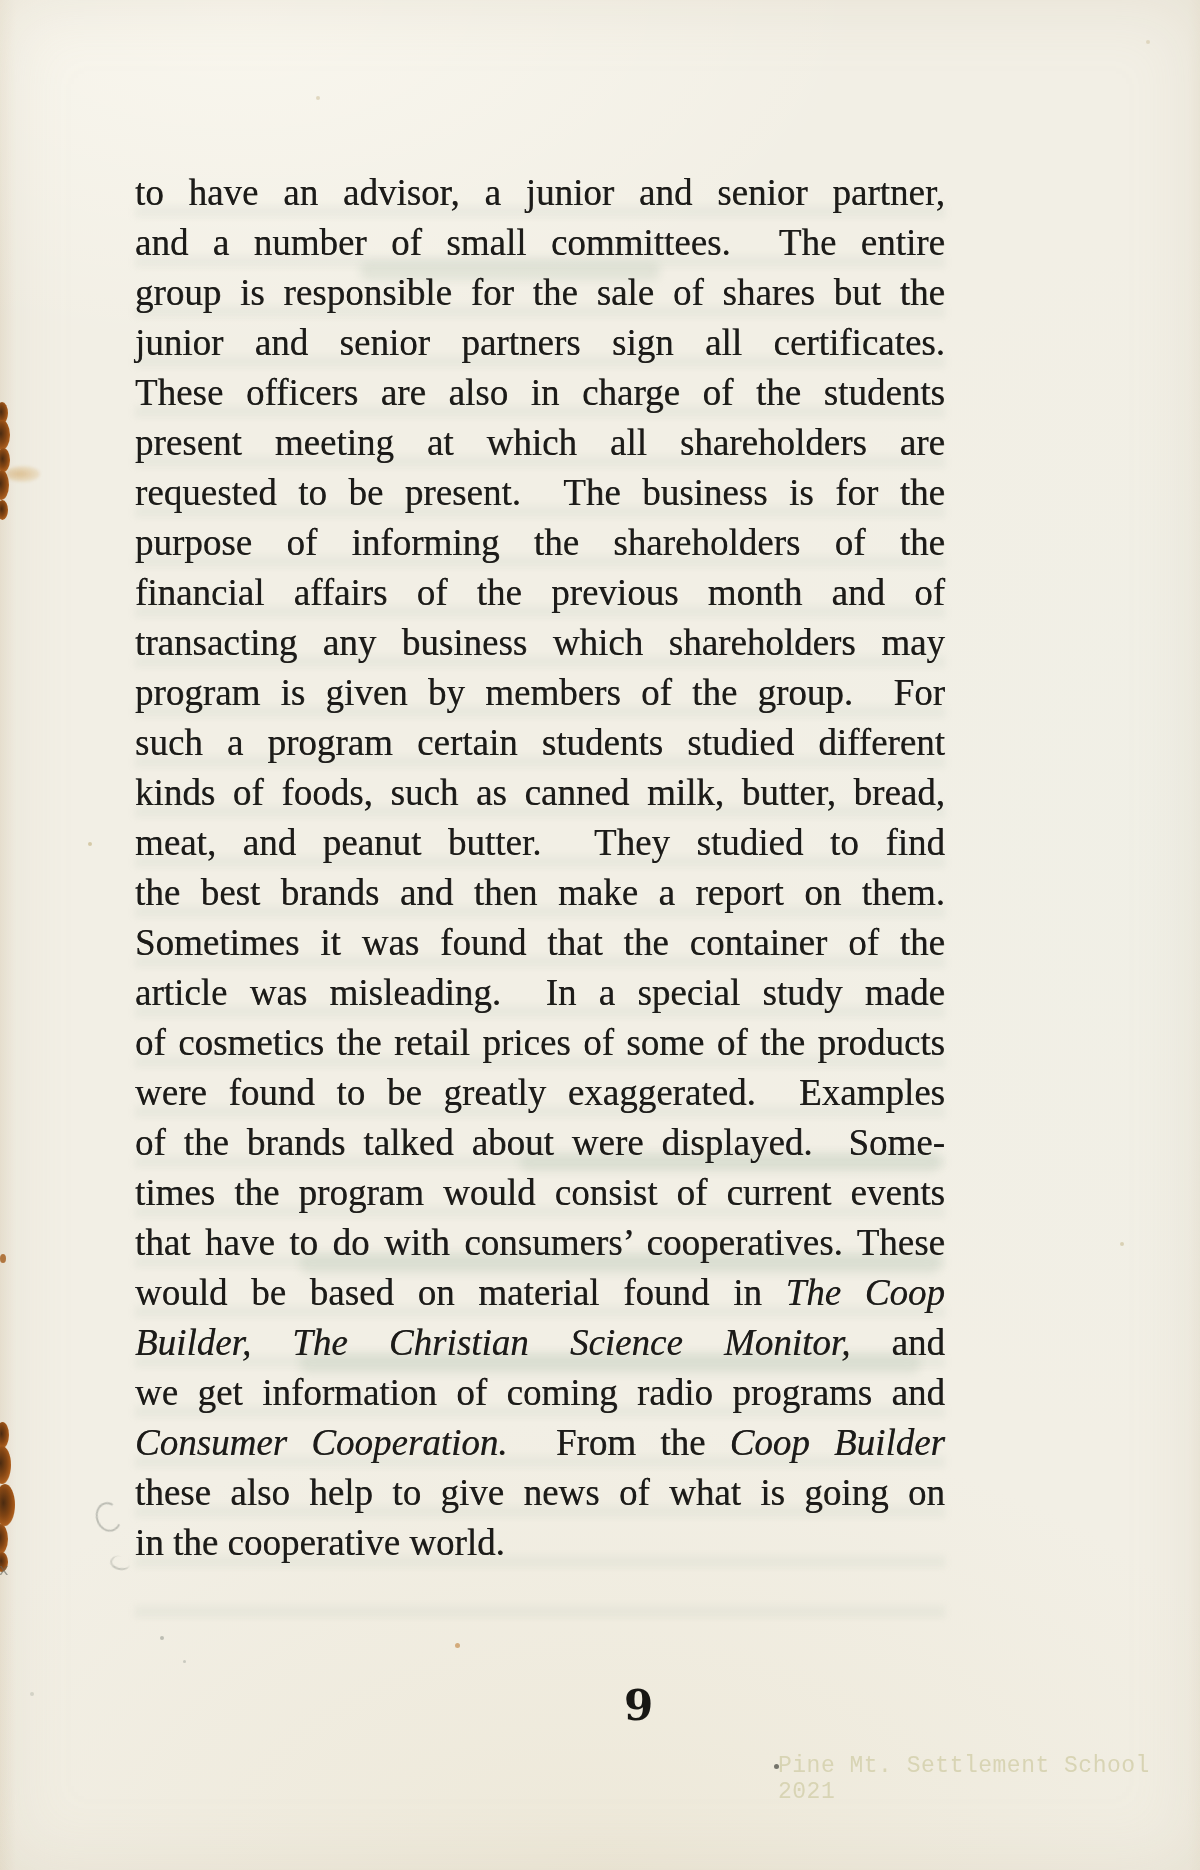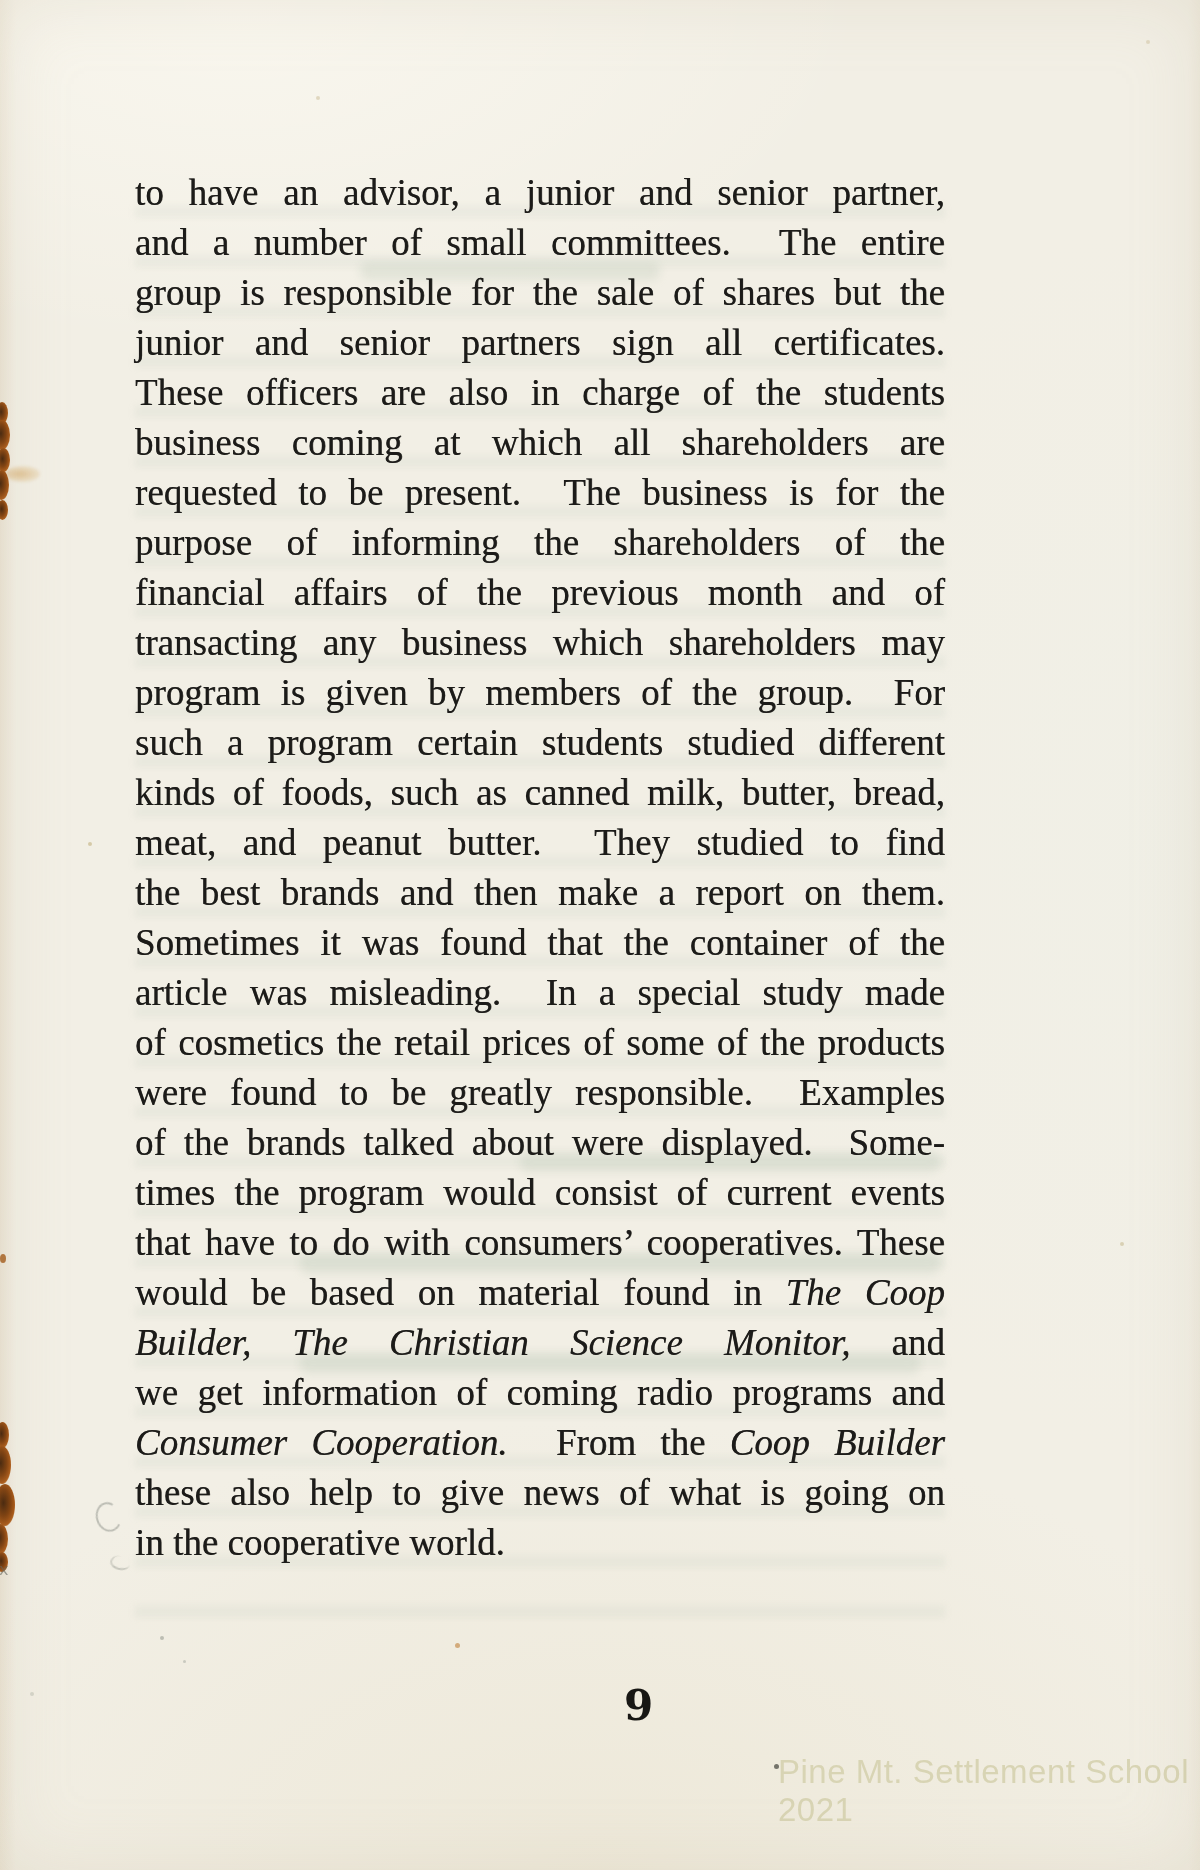--- a/index.html
+++ b/index.html
@@ -55,22 +55,22 @@
   .line.last { text-align-last: left; }
   .line em { font-style: italic; }
 
   .page-number {
     position: absolute; left: 624px; top: 1681px;
     font-family: "DejaVu Serif", serif; font-weight: bold;
     font-size: 42px; color: #181714;
   }
   .watermark {
     position: absolute; left: 778px; top: 1753px;
-    font-family: Liberation Sans, sans-serif;
-    font-size: 33px; letter-spacing: .5px;
+    font-family: Liberation Mono, monospace;
+    font-size: 23px; letter-spacing: .5px;
     color: var(--watermark);
   }
 
   
   .stain { position: absolute; pointer-events: none; }
   .stain-top { left: -6px; top: 402px; width: 48px; height: 120px; }
   .stain-bottom { left: -7px; top: 1422px; width: 34px; height: 152px; }
   .stain .b {
     position: absolute; display: block; border-radius: 50%;
     background: radial-gradient(ellipse at 42% 45%,
@@ -112,34 +112,34 @@
   <div class="patch" style="left:520px; top:1152px; width:420px; height:20px;"></div>
   <div class="patch" style="left:300px; top:1252px; width:640px; height:22px;"></div>
   <div class="patch" style="left:300px; top:1352px; width:620px; height:22px;"></div>
 
   <div class="body-text">
       <div class="line"><span>to have an advisor, a junior and senior partner,</span></div>
       <div class="line"><span>and a number of small committees.  The entire</span></div>
       <div class="line"><span>group is responsible for the sale of shares but the</span></div>
       <div class="line"><span>junior and senior partners sign all certificates.</span></div>
       <div class="line"><span>These officers are also in charge of the students</span></div>
-      <div class="line"><span>business coming at which all shareholders are</span></div>
+      <div class="line"><span>present meeting at which all shareholders are</span></div>
       <div class="line"><span>requested to be present.  The business is for the</span></div>
       <div class="line"><span>purpose of informing the shareholders of the</span></div>
       <div class="line"><span>financial affairs of the previous month and of</span></div>
       <div class="line"><span>transacting any business which shareholders may</span></div>
       <div class="line"><span>program is given by members of the group.  For</span></div>
       <div class="line"><span>such a program certain students studied different</span></div>
       <div class="line"><span>kinds of foods, such as canned milk, butter, bread,</span></div>
       <div class="line"><span>meat, and peanut butter.  They studied to find</span></div>
       <div class="line"><span>the best brands and then make a report on them.</span></div>
       <div class="line"><span>Sometimes it was found that the container of the</span></div>
       <div class="line"><span>article was misleading.  In a special study made</span></div>
       <div class="line"><span>of cosmetics the retail prices of some of the products</span></div>
-      <div class="line"><span>were found to be greatly responsible.  Examples</span></div>
+      <div class="line"><span>were found to be greatly exaggerated.  Examples</span></div>
       <div class="line"><span>of the brands talked about were displayed.  Some-</span></div>
       <div class="line"><span>times the program would consist of current events</span></div>
       <div class="line"><span>that have to do with consumers’ cooperatives. These</span></div>
       <div class="line"><span>would be based on material found in </span><em>The Coop</em></div>
       <div class="line"><em>Builder,</em><span> </span><em>The Christian Science Monitor,</em><span> and</span></div>
       <div class="line"><span>we get information of coming radio programs and</span></div>
       <div class="line"><em>Consumer Cooperation.</em><span>  From the </span><em>Coop Builder</em></div>
       <div class="line"><span>these also help to give news of what is going on</span></div>
       <div class="line last"><span>in the cooperative world.</span></div>
     </div>

